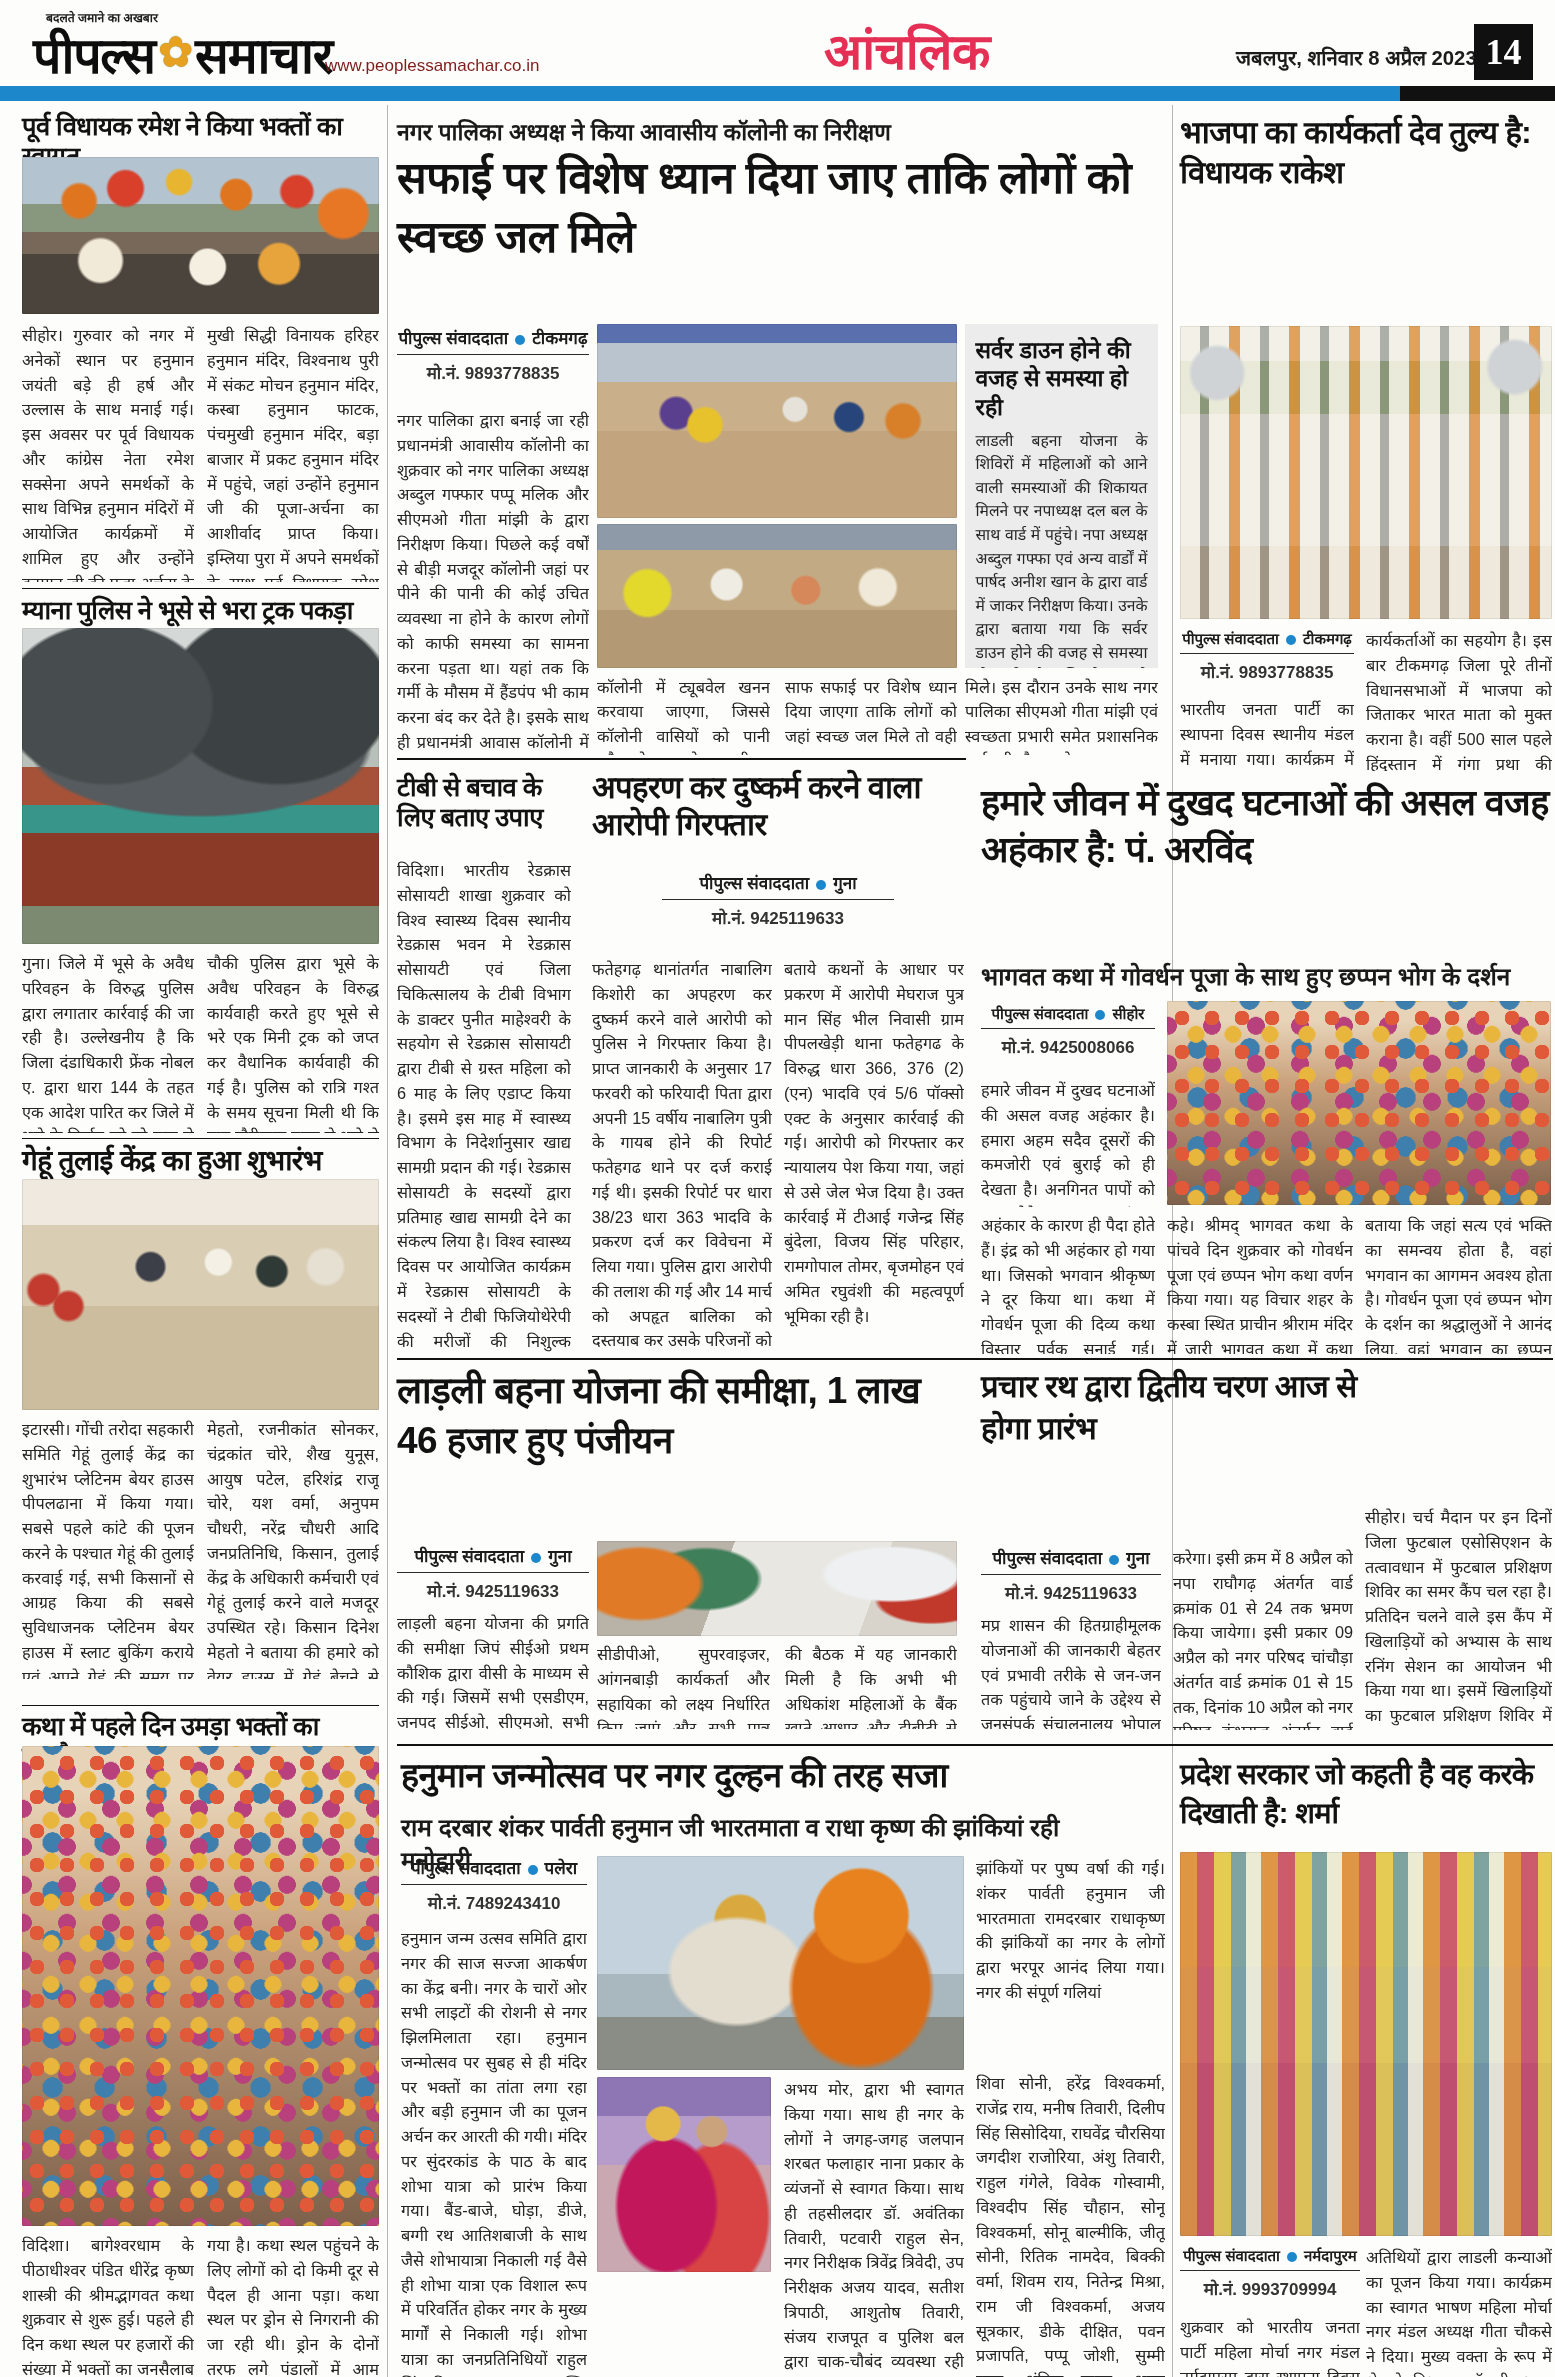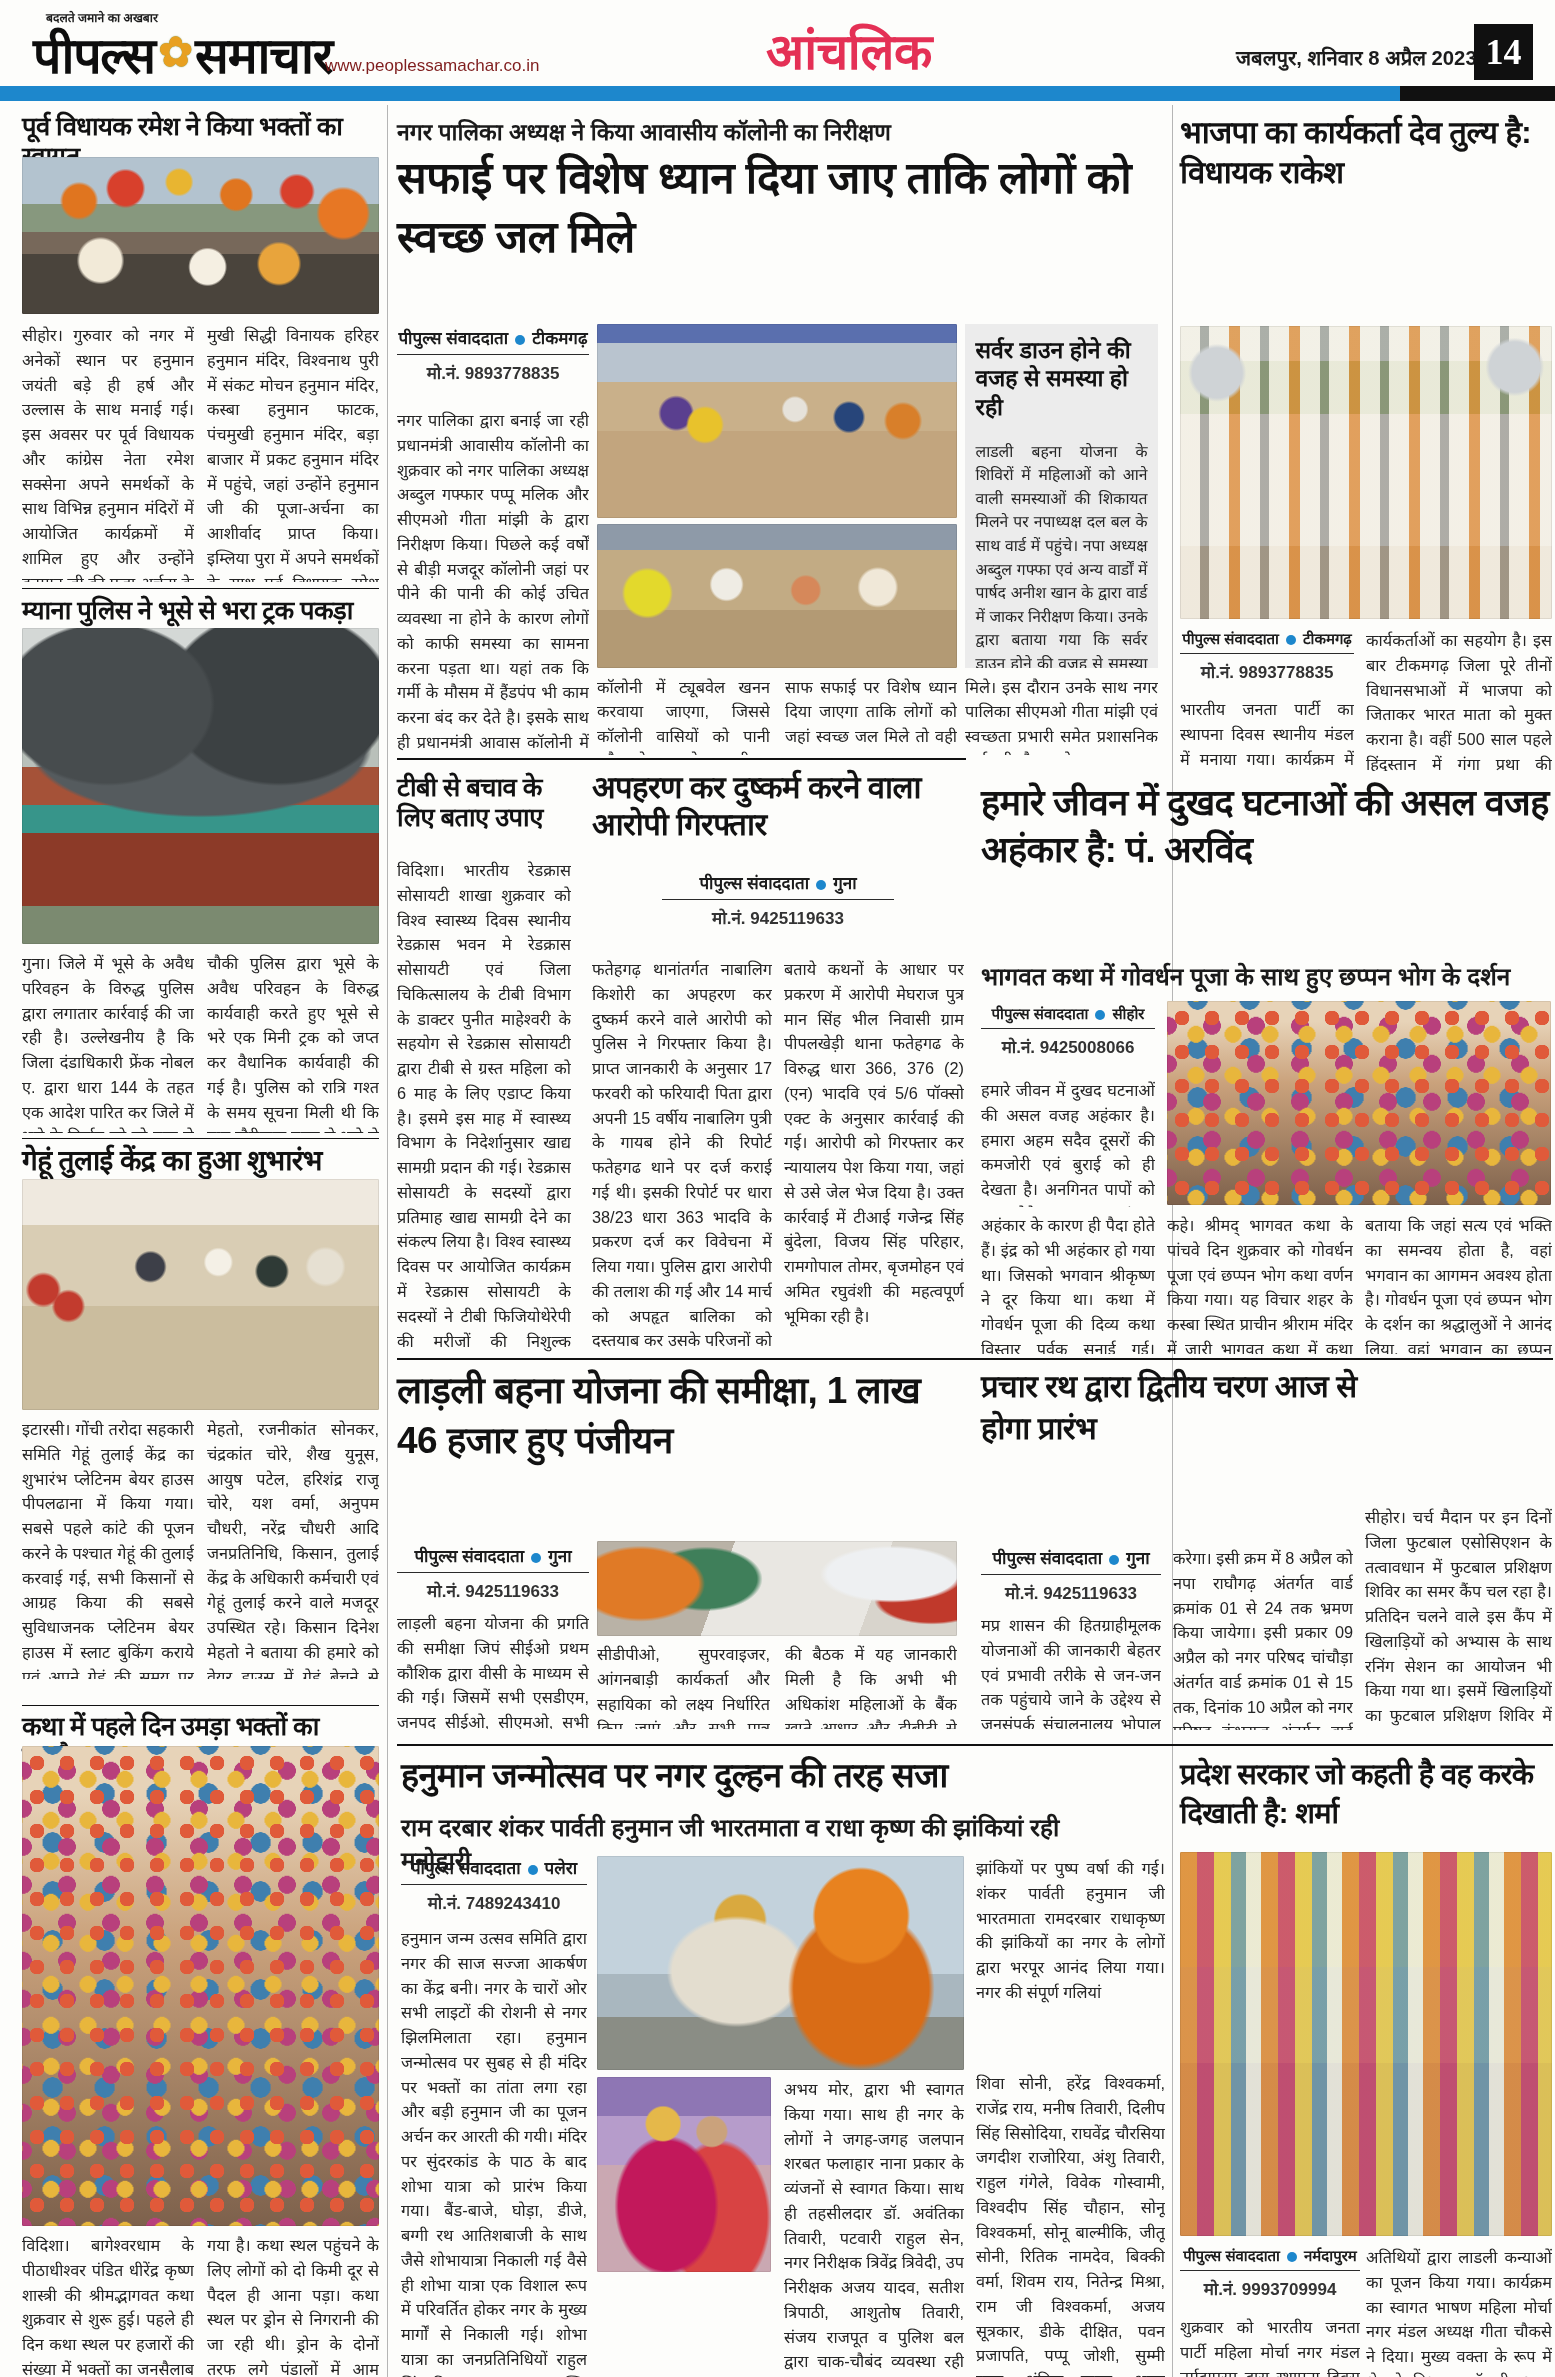--- a/index.html
+++ b/index.html
@@ -10,21 +10,21 @@
   .kick{font-weight:700;color:#1a1a1a}
   .sub{font-weight:700;color:#1a1a1a}
   .bodytxt{font-size:16.3px;line-height:1.52;text-align:justify;color:#242424;overflow:hidden}
   .byrow{font-weight:700;font-size:17px;text-align:center;border-bottom:1.2px solid #2a2a2a;padding-bottom:5.2px;white-space:nowrap}
   .byphone{font-size:17px;text-align:center;padding-top:5.8px;font-weight:700;color:#333}
   .dot{display:inline-block;width:10px;height:10px;border-radius:50%;background:#1d87cc;margin:0 7px;vertical-align:middle}
   .hline{position:absolute;height:1.2px;background:#111}
   .vline{position:absolute;width:0.6px;background:#b5b5b5}
   .ph{position:absolute;border-radius:1.2px;box-shadow:inset 0 0 0 0.6px rgba(0,0,0,.15)}
   .graybox{position:absolute;background:#ececec;padding:11.6px 10.5px;box-sizing:border-box;overflow:hidden}
-  .graybox .t{font-size:23px;font-weight:900;line-height:1.25;margin-bottom:18px;color:#111}
+  .graybox .t{font-size:23px;font-weight:900;line-height:1.25;margin-bottom:7px;color:#111}
   .graybox .b{font-size:15.7px;line-height:1.5;text-align:justify;color:#242424}
   .pagenum{position:absolute;background:#101010;color:#fff;display:flex;align-items:center;justify-content:center;
            font-weight:700;font-size:36px;font-family:"Liberation Serif","DejaVu Serif",serif}
   .masth{font-weight:900;font-size:50px;letter-spacing:-1.2px;color:#0d0d0d;font-family:"Liberation Serif","DejaVu Serif",serif}
   .flower{color:#e8a020;font-size:41px;vertical-align:7px;margin:0 3.5px;text-shadow:0 0 1.2px #5a7b2c}
   .section{font-weight:900;font-size:50px;color:#e43055;letter-spacing:-0.6px}
   .ucap{font-size:16.3px;line-height:1.5;text-align:justify;color:#242424;overflow:hidden}
 
   .ph-procession{background:
     radial-gradient(circle at 16% 28%,#e0751f 0 5%,transparent 6%),
@@ -101,21 +101,21 @@
 </head>
 <body>
 
 <div class="page">
 
   <div class="abs" style="left:46px;top:9.3px;font-size:12.2px;font-weight:700">बदलते जमाने का अखबार</div>
   <div class="abs masth" style="left:33px;top:20px">
     <span>पीपल्स</span><span class="flower">✿</span><span>समाचार</span>
   </div>
   <div class="abs" style="left:325px;top:56px;font-size:17px;color:#7f1d1d">www.peoplessamachar.co.in</div>
-  <div class="abs section" style="left:766px;top:16.3px">आंचलिक</div>
+  <div class="abs section" style="left:824px;top:16.3px">आंचलिक</div>
   <div class="abs" style="left:1236px;top:43px;font-size:20.3px;font-weight:700">जबलपुर, शनिवार 8 अप्रैल 2023</div>
   <div class="pagenum" style="left:1474px;top:24.4px;width:59px;height:56px">
       <span>14</span>
     </div>
   <div class="abs" style="left:0;top:86px;width:1555px;height:15px;background:#1d87cc"></div>
   <div class="abs" style="left:1400px;top:86px;width:156px;height:15px;background:#111"></div>
 
   <div class="vline" style="left:387px;top:105px;height:2273px"></div>
   <div class="vline" style="left:1172px;top:105px;height:2273px"></div>
 

